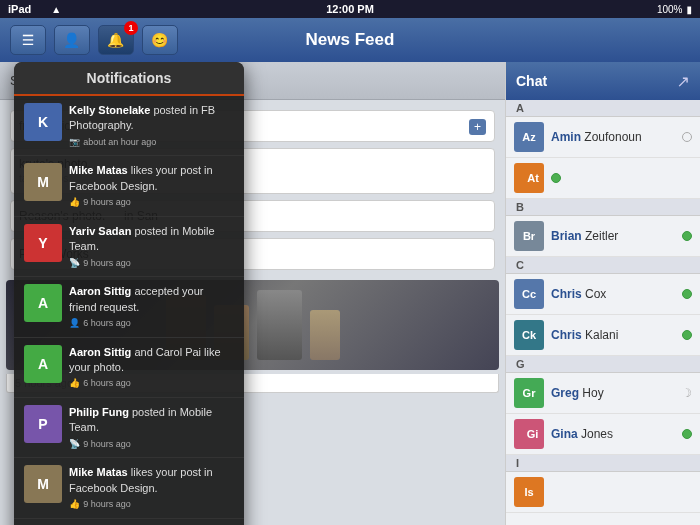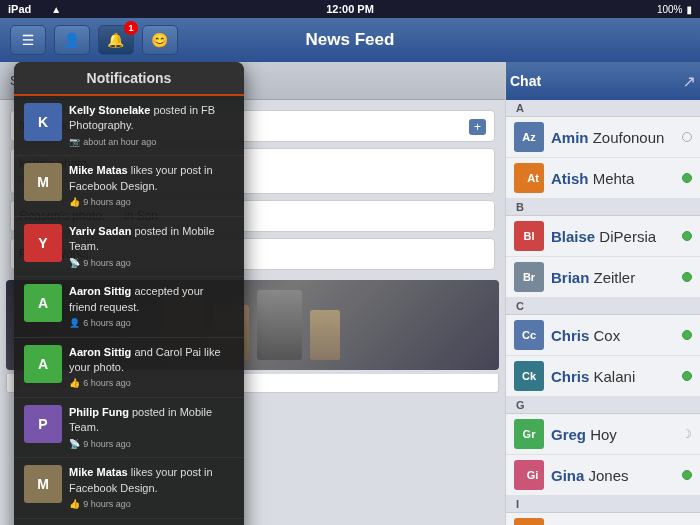--- a/index.html
+++ b/index.html
@@ -141,21 +141,21 @@
     .chat-panel {
       width: 195px;
       background: #f0f2f5;
       border-left: 1px solid #ccc;
       display: flex; flex-direction: column;
     }
     .chat-header {
       background: linear-gradient(to bottom, #4a6fa5, #2d5091);
       height: 38px;
       display: flex; align-items: center; justify-content: space-between;
-      padding: 0 4px;
+      padding: 0 10px;
       color: white;
     }
     .chat-header-title { font-size: 14px; font-weight: bold; }
     .chat-header-btn { color: #cce; font-size: 16px; cursor: pointer; }
 
     .chat-list { flex: 1; overflow-y: auto; }
     .chat-section-header {
       background: #dde0e8;
       padding: 2px 10px;
       font-size: 11px;
@@ -171,21 +171,21 @@
       cursor: pointer;
     }
     .chat-avatar {
       width: 30px; height: 30px;
       border-radius: 3px;
       background: #999;
       flex-shrink: 0;
       overflow: hidden;
       position: relative;
     }
-    .chat-name { font-size: 15px; color: #333; flex: 1; }
+    .chat-name { font-size: 12px; color: #333; flex: 1; }
     .chat-name strong { color: #2a5090; }
     .status-dot {
       width: 10px; height: 10px;
       border-radius: 50%;
       flex-shrink: 0;
     }
     .status-dot.online { background: #4caf50; border: 1px solid #3a9a40; }
     .status-dot.away { background: transparent; border: 1px solid #aaa; }
 
     
@@ -434,32 +434,24 @@
         <div class="chat-avatar av-blue">
             <div class="avatar-face" style="font-size:11px;">Az</div>
           </div>
         <span class="chat-name"><strong>Amin</strong> Zoufonoun</span>
         <span class="status-dot away" style="border:1.5px solid #aaa;"></span>
       </div>
       <div class="chat-item">
         <div class="chat-avatar av-orange">
             <div class="avatar-face" style="font-size:11px;padding-left:8px;">At</div>
           </div>
-        <span class="chat-name"><strong>Atish</strong> Mehta</span>
         <span class="status-dot online"></span>
       </div>
 
       <div class="chat-section-header">B</div>
-      <div class="chat-item">
-        <div class="chat-avatar av-red">
-            <div class="avatar-face" style="font-size:11px;">Bl</div>
-          </div>
-        <span class="chat-name"><strong>Blaise</strong> DiPersia</span>
-        <span class="status-dot online"></span>
-      </div>
       <div class="chat-item">
         <div class="chat-avatar av-gray">
             <div class="avatar-face" style="font-size:11px;">Br</div>
           </div>
         <span class="chat-name"><strong>Brian</strong> Zeitler</span>
         <span class="status-dot online"></span>
       </div>
 
       <div class="chat-section-header">C</div>
       <div class="chat-item">

